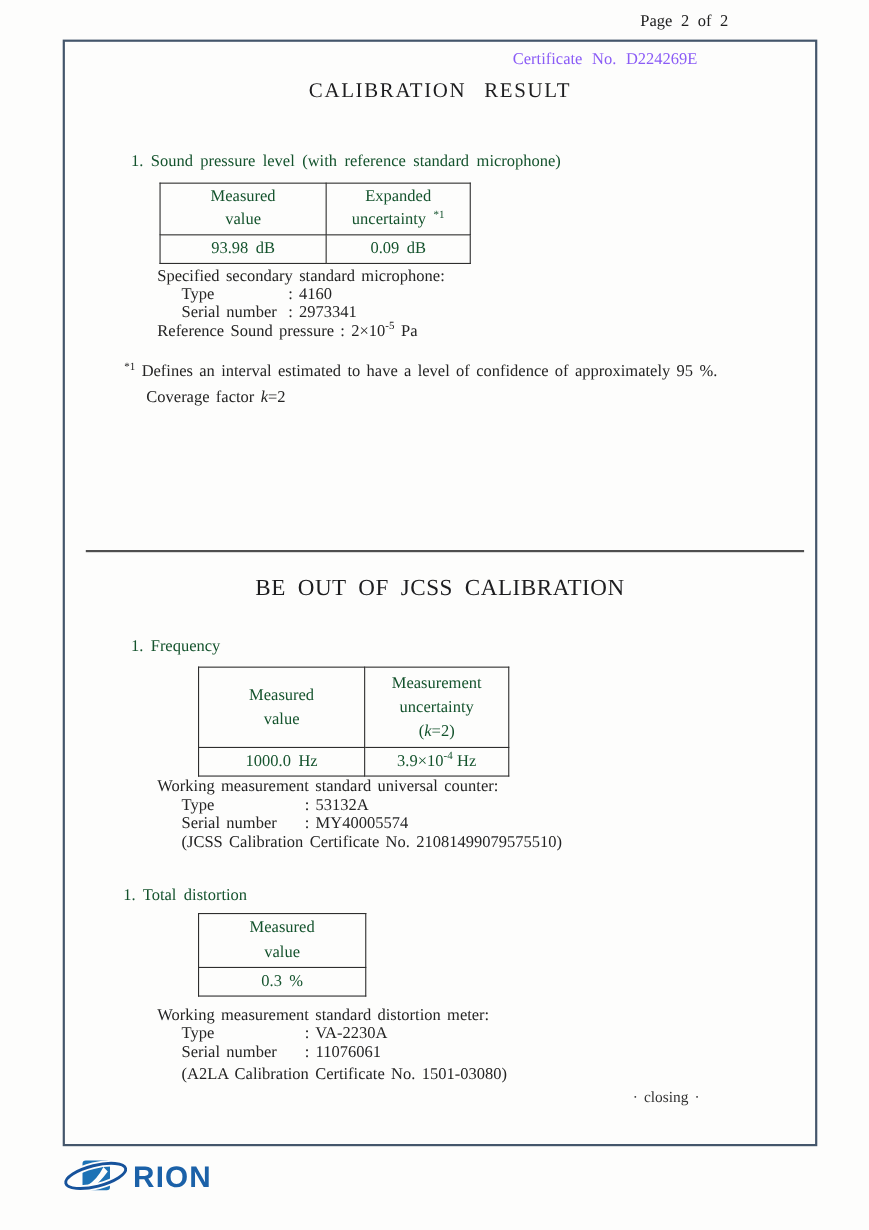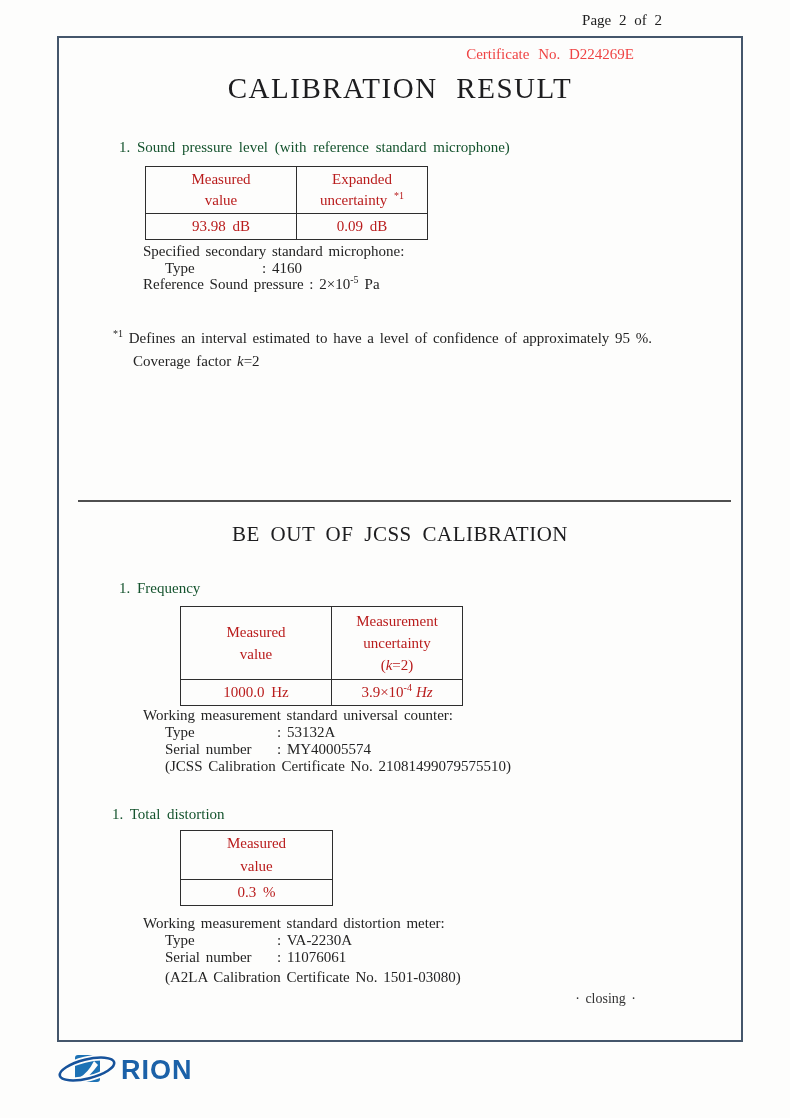--- a/index.html
+++ b/index.html
@@ -16,46 +16,46 @@
   .frame{
     position:absolute;left:57px;top:36px;width:686px;height:1006px;
     border:2px solid #44566b;box-sizing:border-box;
   }
   .page-number{
     position:absolute;top:12px;right:34px;
     font-size:15px;word-spacing:4px;color:#202020;
   }
   .certificate-no{
     position:absolute;top:46px;right:62px;
-    font-size:15px;word-spacing:5px;color:#ef4444;
+    font-size:15px;word-spacing:5px;color:#8b5cf6;
   }
   .doc-title{
     position:absolute;left:57px;top:72px;width:686px;
-    text-align:center;font-size:29px;letter-spacing:1.5px;word-spacing:10px;
+    text-align:center;font-size:19px;letter-spacing:1.5px;word-spacing:10px;
     color:#1d1d1f;
   }
   .doc-title2{
     position:absolute;left:57px;top:522px;width:686px;
     text-align:center;font-size:21px;letter-spacing:0.5px;word-spacing:5px;
     color:#1d1d1f;
   }
   .sec-heading{font-size:15px;word-spacing:3px;color:#14532d;}
   .tline{font-size:15px;line-height:16.5px;word-spacing:2px;white-space:nowrap;}
   .tblock17 .tline{line-height:17px;}
   .ind{padding-left:22px;}
   .lbl{display:inline-block;}
   .w97{width:97px;}
   .w112{width:112px;}
   sup{font-size:10px;line-height:0;}
   i{font-style:italic;}
   .unit{margin-left:6px;}
-  .unit2{margin-left:4px;font-style:italic;}
+  .unit2{margin-left:4px;}
   table.tbl{
     position:absolute;border-collapse:collapse;
-    font-size:15px;color:#b91c1c;table-layout:fixed;
+    font-size:15px;color:#14532d;table-layout:fixed;
   }
   table.tbl th,table.tbl td{
     border:1.5px solid #2e2e2e;text-align:center;vertical-align:middle;
     font-weight:normal;padding:0;word-spacing:3px;
   }
   .hdr2 div{line-height:21px;}
   .hdr3 div{line-height:22px;}
   .vrow{height:25px;}
   .sep-line{
     position:absolute;left:78px;top:500px;width:653px;height:2px;
@@ -106,20 +106,23 @@
       <td class="vrow">93.98 dB</td>
       <td class="vrow">0.09 dB</td>
     </tr>
   </tbody>
     </table>
 
   <div class="abs" style="left:143px;top:243px;">
     <div class="tline">Specified secondary standard microphone:</div>
     <div class="tline ind">
       <span class="lbl w97">Type</span><span>: 4160</span>
+    </div>
+    <div class="tline ind">
+      <span class="lbl w97">Serial number</span><span>: 2973341</span>
     </div>
     <div class="tline">
       <span>Reference Sound pressure : 2×10</span><sup>-5</sup><span class="unit">Pa</span>
     </div>
   </div>
 
   <div class="abs tline" style="left:113px;top:330px;">
     <sup>*1</sup> <span>Defines an interval estimated to have a level of confidence of approximately 95 %.</span>
   </div>
   <div class="abs tline" style="left:133px;top:353px;">

